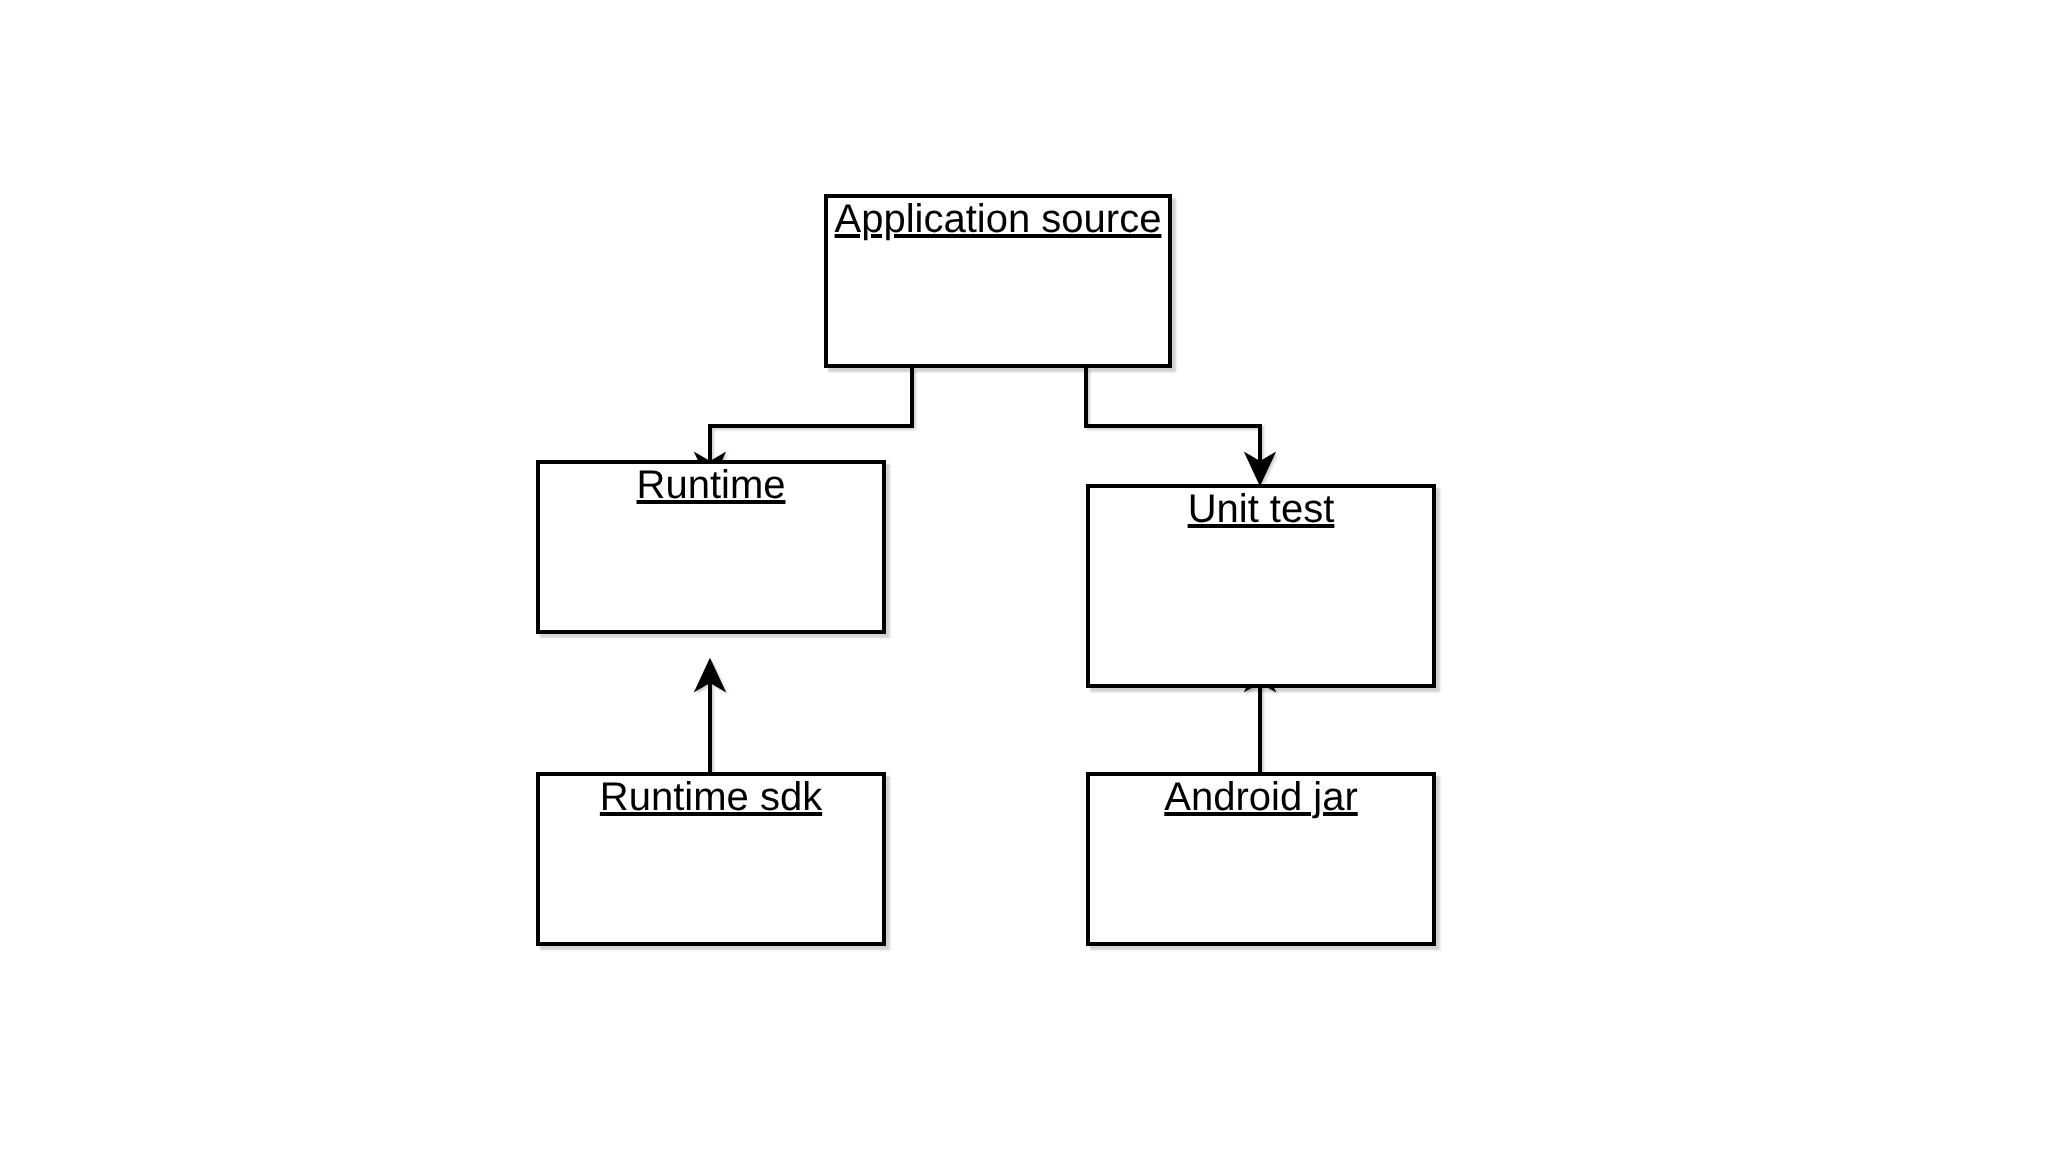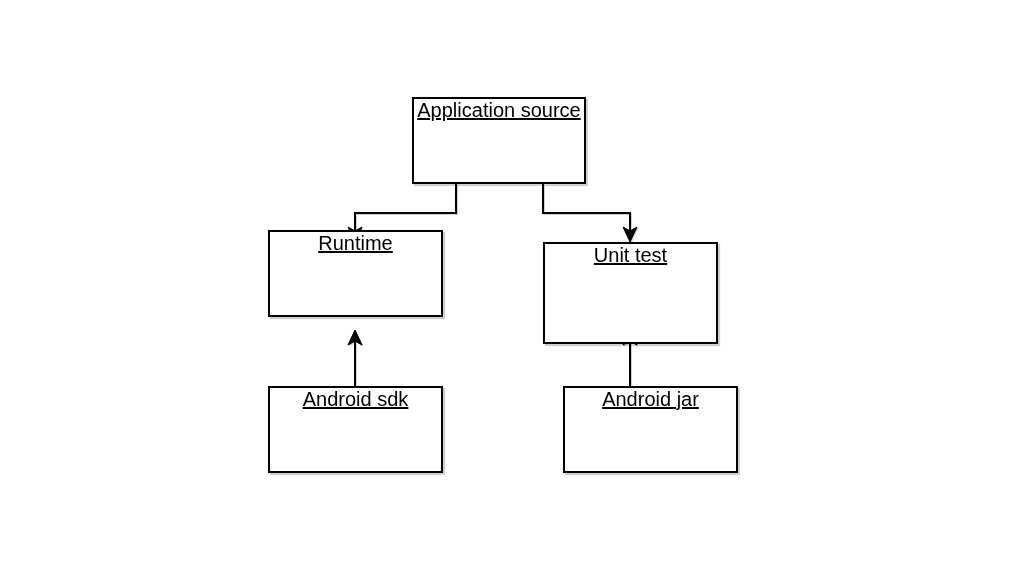--- a/index.html
+++ b/index.html
@@ -46,21 +46,21 @@
     justify-content: center;
     font-size: 20px;
     color: var(--text, #000000);
     white-space: nowrap;
     text-decoration: underline;
   }
   .node-application-source { left: 412px; top: 97px;  width: 174px; height: 87px; }
   .node-runtime            { left: 268px; top: 230px; width: 175px; height: 87px; }
   .node-unit-test          { left: 543px; top: 242px; width: 175px; height: 102px; }
   .node-android-sdk        { left: 268px; top: 386px; width: 175px; height: 87px; }
-  .node-android-jar        { left: 543px; top: 386px; width: 175px; height: 87px; margin-left: 20px; }
+  .node-android-jar        { left: 543px; top: 386px; width: 175px; height: 87px; }
 </style>
 </head>
 <body>
 
 <div class="canvas">
 
   <svg class="edge-layer" viewBox="0 0 1024 576" xmlns="http://www.w3.org/2000/svg">
     <g>
       <path d="M456 184 L456 213 L355 213 L355 232"></path>
       <polygon points="355,242 348,227 355,231 362,227"></polygon>
@@ -85,20 +85,20 @@
 
   <div class="node node-runtime">
     <span>Runtime</span>
   </div>
 
   <div class="node node-unit-test">
     <span>Unit test</span>
   </div>
 
   <div class="node node-android-sdk">
-    <span>Android sdk</span>
+    <span>Runtime sdk</span>
   </div>
 
   <div class="node node-android-jar">
     <span>Android jar</span>
   </div>
 
 </div>
 
 </body></html>

